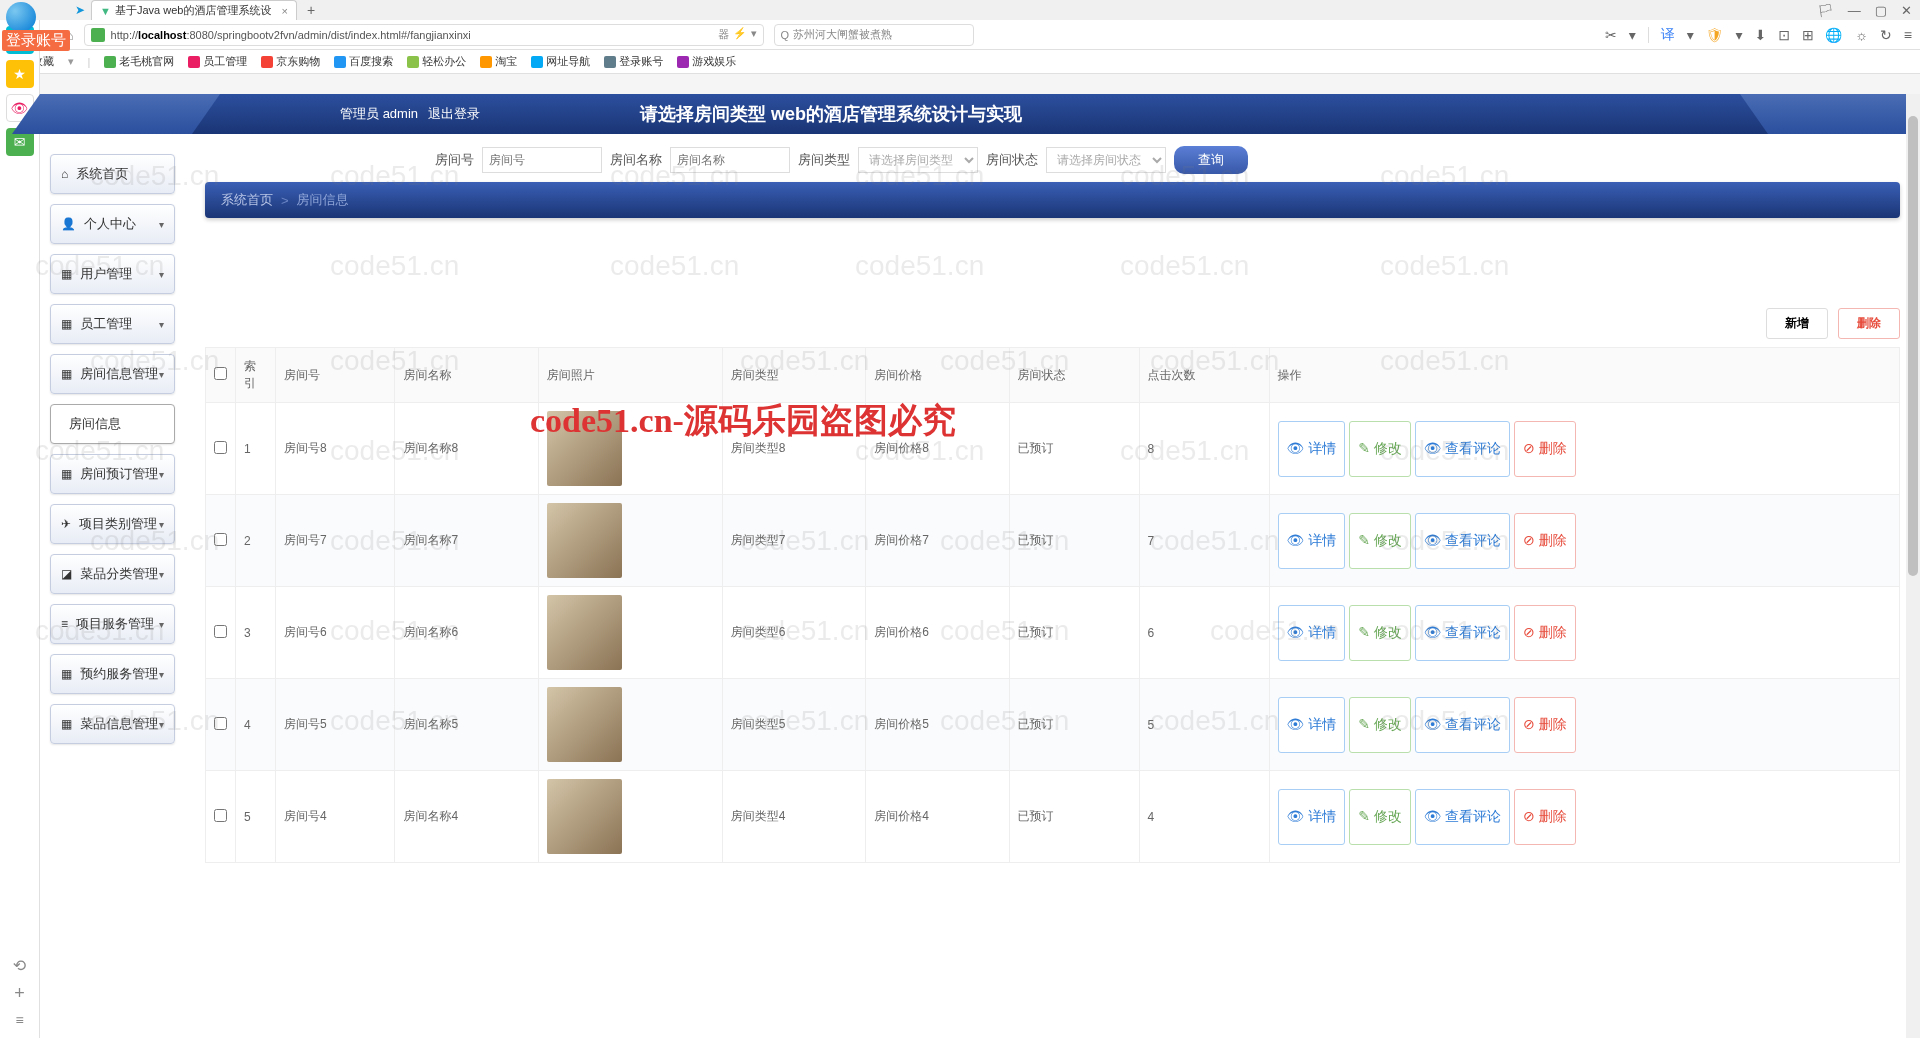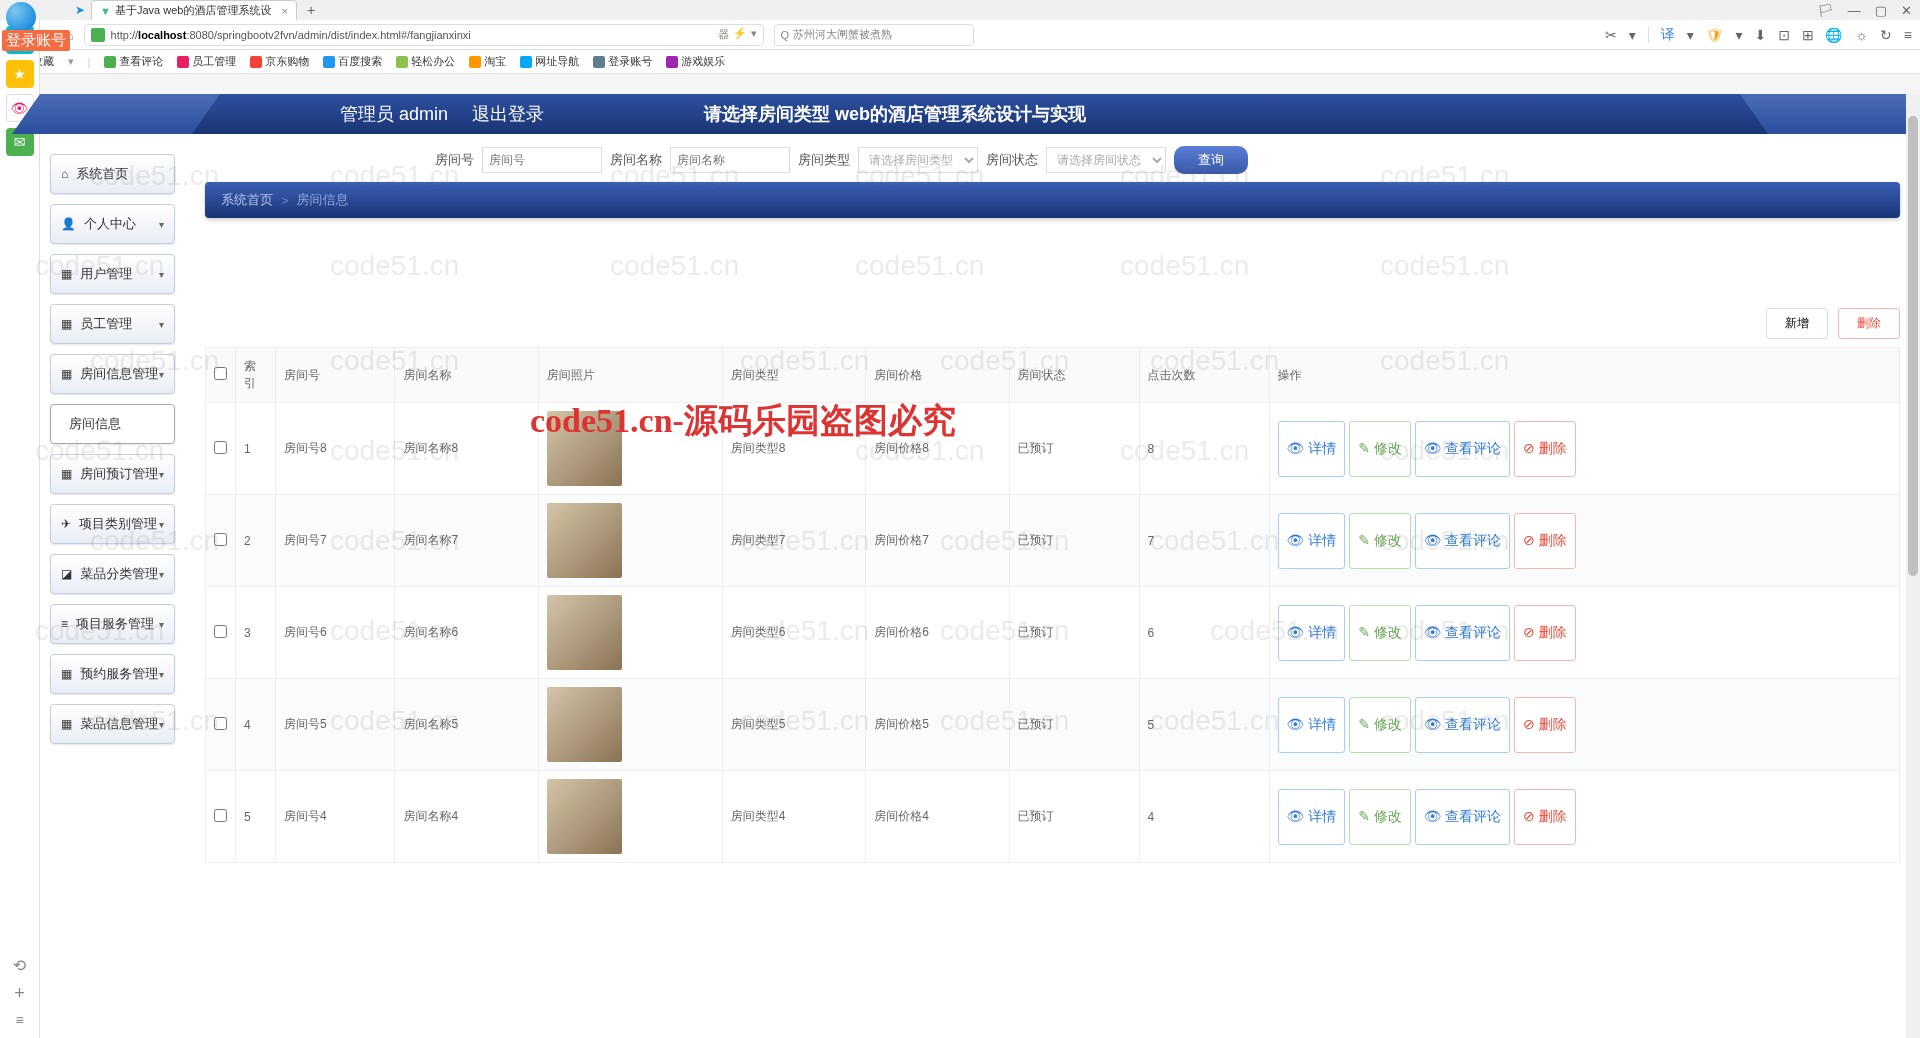--- a/index.html
+++ b/index.html
@@ -31,21 +31,21 @@
 .os-icon { width: 28px; height: 28px; border-radius: 4px; display: flex; align-items: center; justify-content: center; font-size: 14px; color: #fff; }
 .os-bottom { margin-top: auto; margin-bottom: 10px; display: flex; flex-direction: column; gap: 8px; align-items: center; }
 
 
 .app { position: absolute; left: 40px; top: 94px; right: 0; bottom: 0; background: #fff; display: flex; flex-direction: column; }
 
 .header-banner { height: 40px; background: linear-gradient(180deg, #2c4f9e 0%, #1a3575 100%); display: flex; align-items: center; color: #fff; padding: 0 20px 0 300px; position: relative; }
 .header-banner::before, .header-banner::after { content: ""; position: absolute; top: 0; width: 180px; height: 40px; background: linear-gradient(180deg, #4a6db5, #2c4f9e); }
 .header-banner::before { left: 0; transform: skewX(-35deg); transform-origin: top left; }
 .header-banner::after { right: 0; transform: skewX(35deg); transform-origin: top right; }
-.user-info { font-size: 18px; display: flex; gap: 24px; z-index: 1; }
+.user-info { font-size: 13px; display: flex; gap: 10px; z-index: 1; }
 .app-title { font-size: 18px; font-weight: bold; margin-left: 160px; z-index: 1; }
 
 .content-row { flex: 1; display: flex; overflow: hidden; }
 
 
 .sidenav { width: 145px; padding: 20px 10px 10px 10px; display: flex; flex-direction: column; gap: 10px; overflow-y: auto; }
 .nav-item { height: 40px; background: linear-gradient(180deg, #fff, #e8ecf5); border: 1px solid #c5cde0; border-radius: 4px; display: flex; align-items: center; padding: 0 10px; font-size: 13px; color: #333; cursor: pointer; position: relative; box-shadow: 0 1px 2px rgba(0,0,0,0.1); }
 .nav-item .ni-icon { margin-right: 8px; font-size: 12px; }
 .nav-item .chevron { margin-left: auto; font-size: 10px; color: #666; }
 .nav-item.active { background: #fff; border-color: #aaa; }
@@ -56,21 +56,21 @@
 .search-row label { color: #555; }
 .search-row input, .search-row select { border: 1px solid #ddd; height: 26px; padding: 0 6px; width: 120px; font-size: 12px; background: #fff; }
 .search-row select { color: #aaa; }
 .query-btn { background: linear-gradient(180deg, #5b7fd6, #3858a8); color: #fff; border: none; height: 28px; padding: 0 24px; border-radius: 10px; cursor: pointer; font-size: 13px; }
 
 .breadcrumb-bar { height: 36px; background: linear-gradient(180deg, #3a5fb5 0%, #1a3575 100%); border-radius: 4px; display: flex; align-items: center; padding: 0 16px; color: #b8c5e6; font-size: 13px; margin-bottom: 12px; box-shadow: 0 2px 4px rgba(0,0,0,0.2); }
 .breadcrumb-bar .bc-sep { margin: 0 8px; color: #6a85c5; }
 .breadcrumb-bar .bc-current { color: #8fa5d8; }
 
 .action-row { display: flex; justify-content: flex-end; gap: 10px; margin: 90px 0 8px 0; }
-.action-btn { border: 1px solid #ddd; background: #fff; padding: 6px 18px; border-radius: 3px; font-size: 12px; cursor: pointer; }
+.action-btn { border: 1px solid #ddd; background: #fff; padding: 6px 18px; border-radius: 3px; font-size: 12px; cursor: pointer; font-weight: bold; }
 .action-btn.danger { color: #e74c3c; border-color: #f5b7b1; }
 
 .table { width: 100%; border-collapse: collapse; font-size: 12px; }
 .table th { background: #fafafa; border: 1px solid #eee; padding: 10px 8px; text-align: left; color: #666; font-weight: normal; }
 .table td { border: 1px solid #eee; padding: 8px; color: #666; vertical-align: middle; }
 .table tr:nth-child(even) td { background: #fafbfc; }
 .checkbox-cell { width: 30px; text-align: center; }
 .idx-cell { width: 40px; }
 .img-cell img, .room-thumb { width: 75px; height: 75px; background: linear-gradient(135deg, #d4c5a8, #8b7355); border-radius: 2px; display: block; }
 .op-btns { display: flex; flex-wrap: wrap; gap: 4px; }
@@ -147,21 +147,21 @@
   </div>
 </div>
 
 <div class="bookmark-bar">
   <span class="star">★</span>
   <span>收藏</span>
     <span style="color:#999">▾</span>
   <span style="color:#ccc">|</span>
   <span>
       <i class="bm-icon" style="background:#4caf50"></i>
-      <span>查看评论</span>
+      <span>老毛桃官网</span>
     </span>
   <span>
       <i class="bm-icon" style="background:#e91e63"></i>
       <span>员工管理</span>
     </span>
   <span>
       <i class="bm-icon" style="background:#f44336"></i>
       <span>京东购物</span>
     </span>
   <span>

